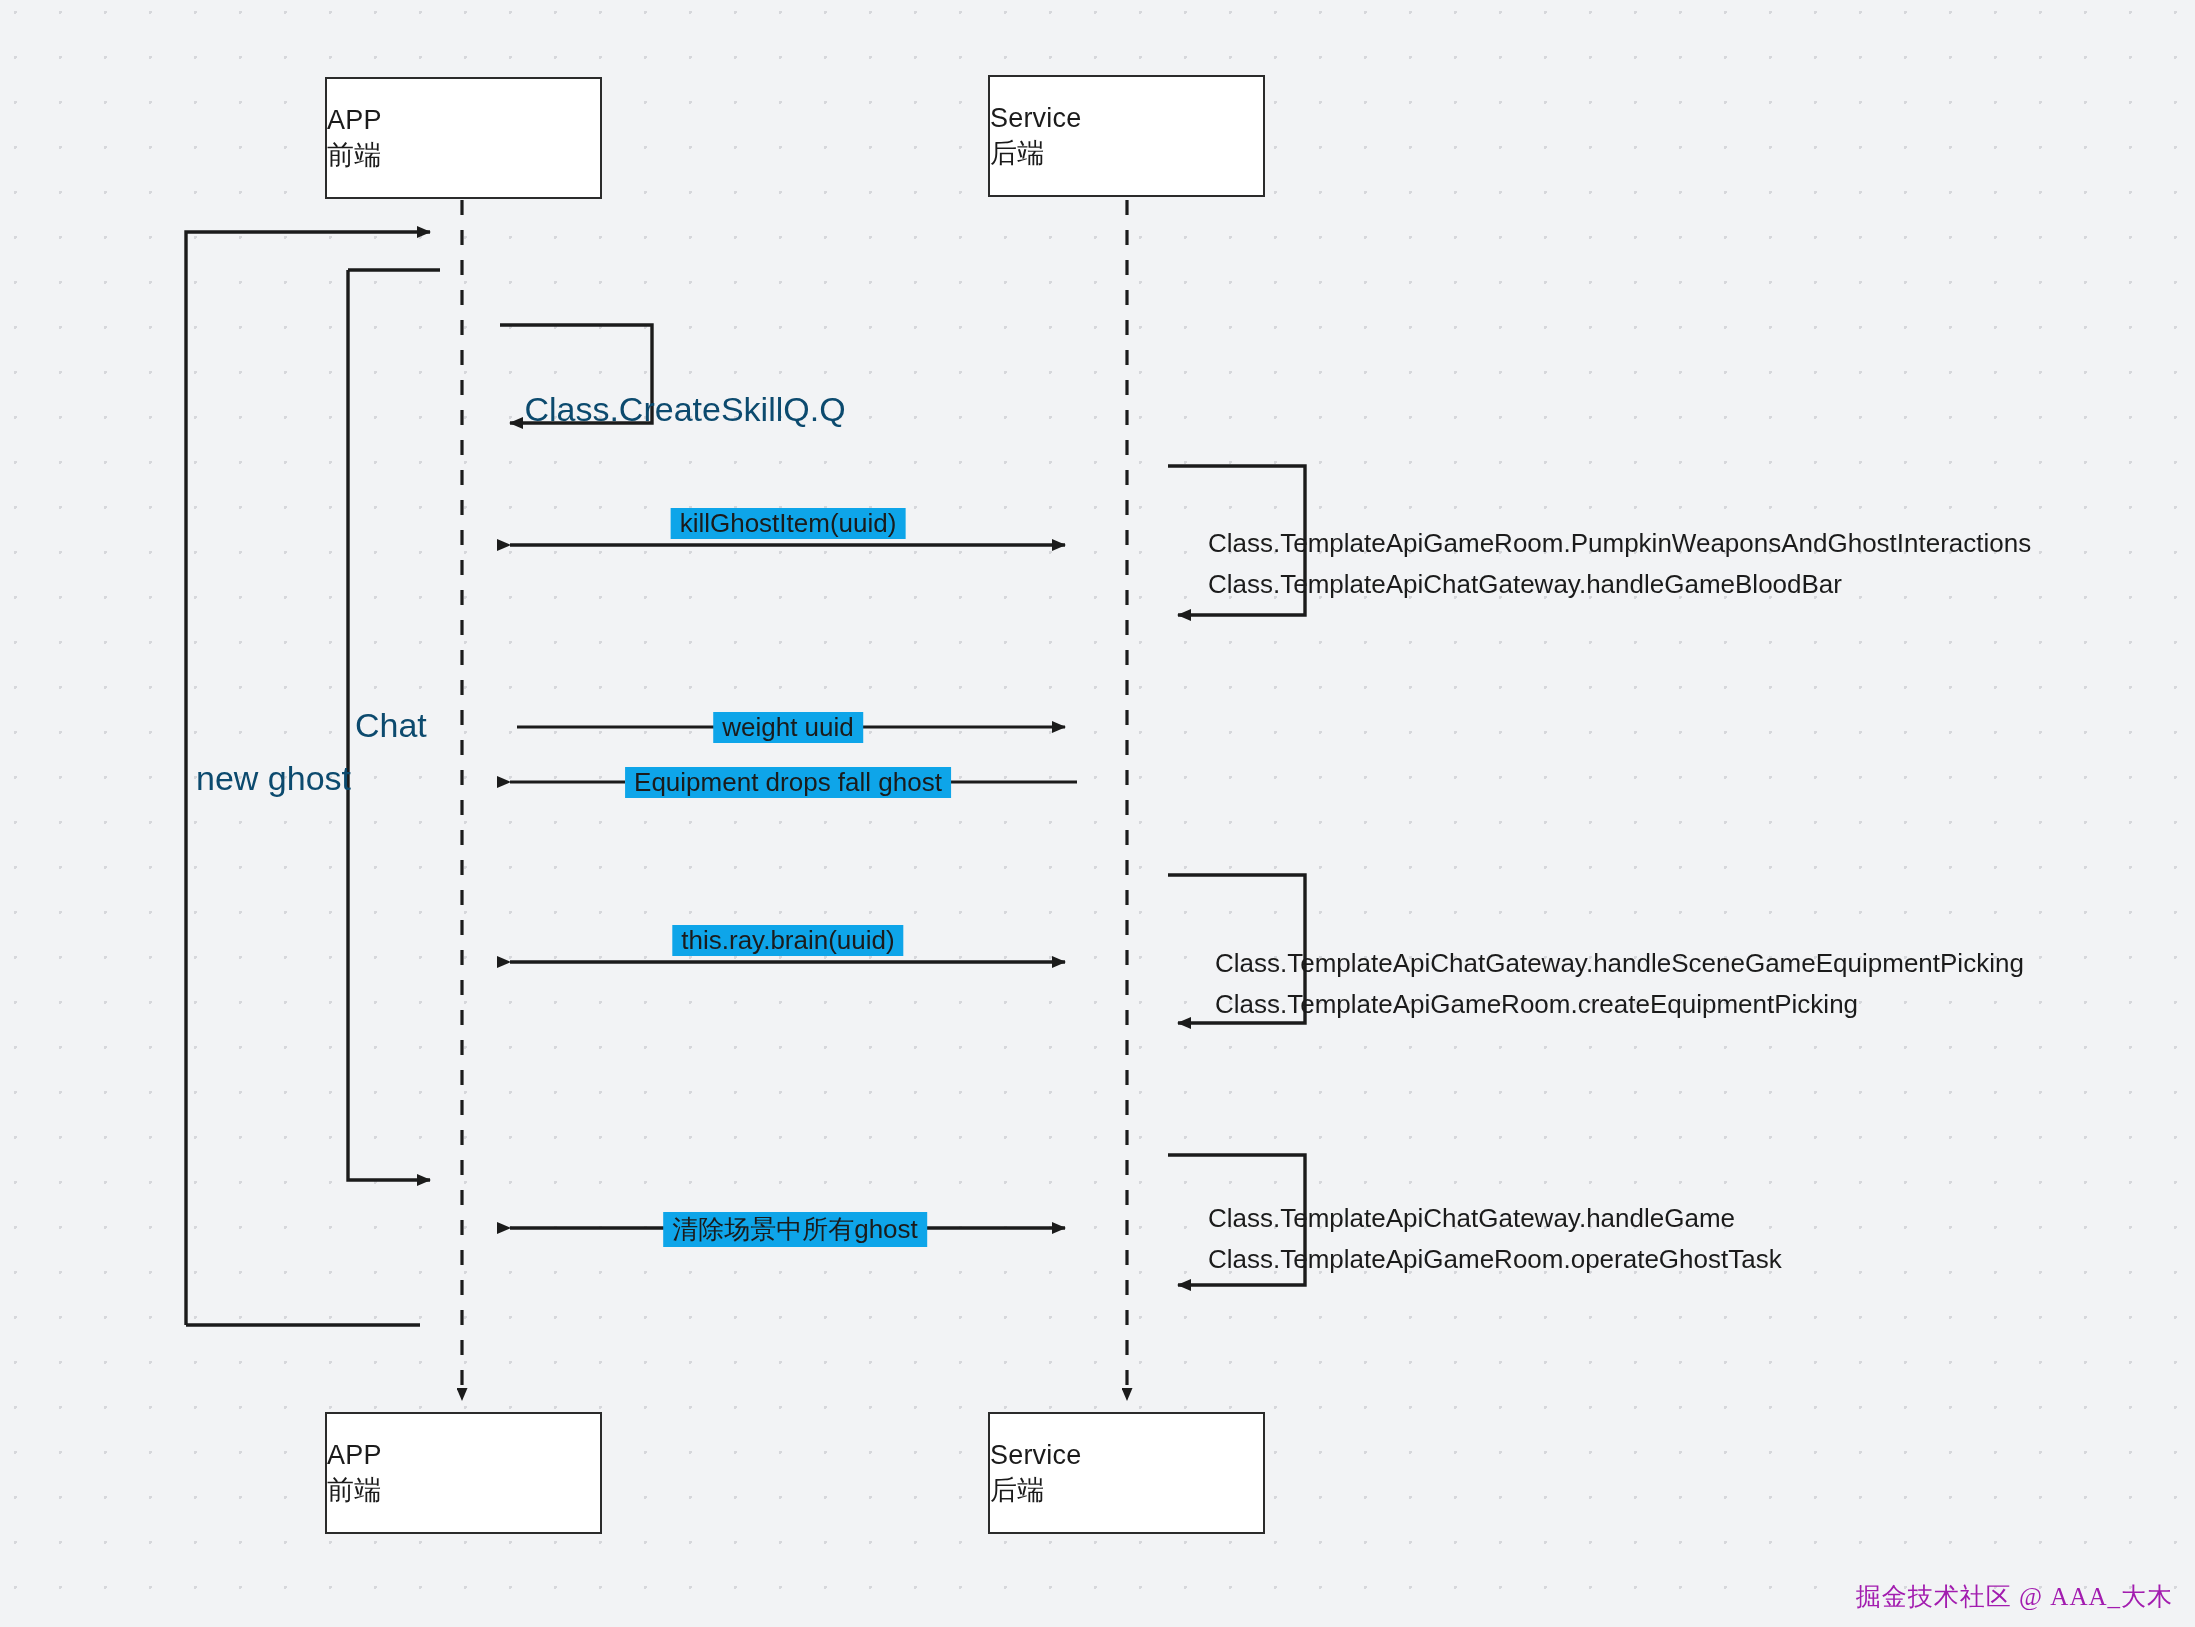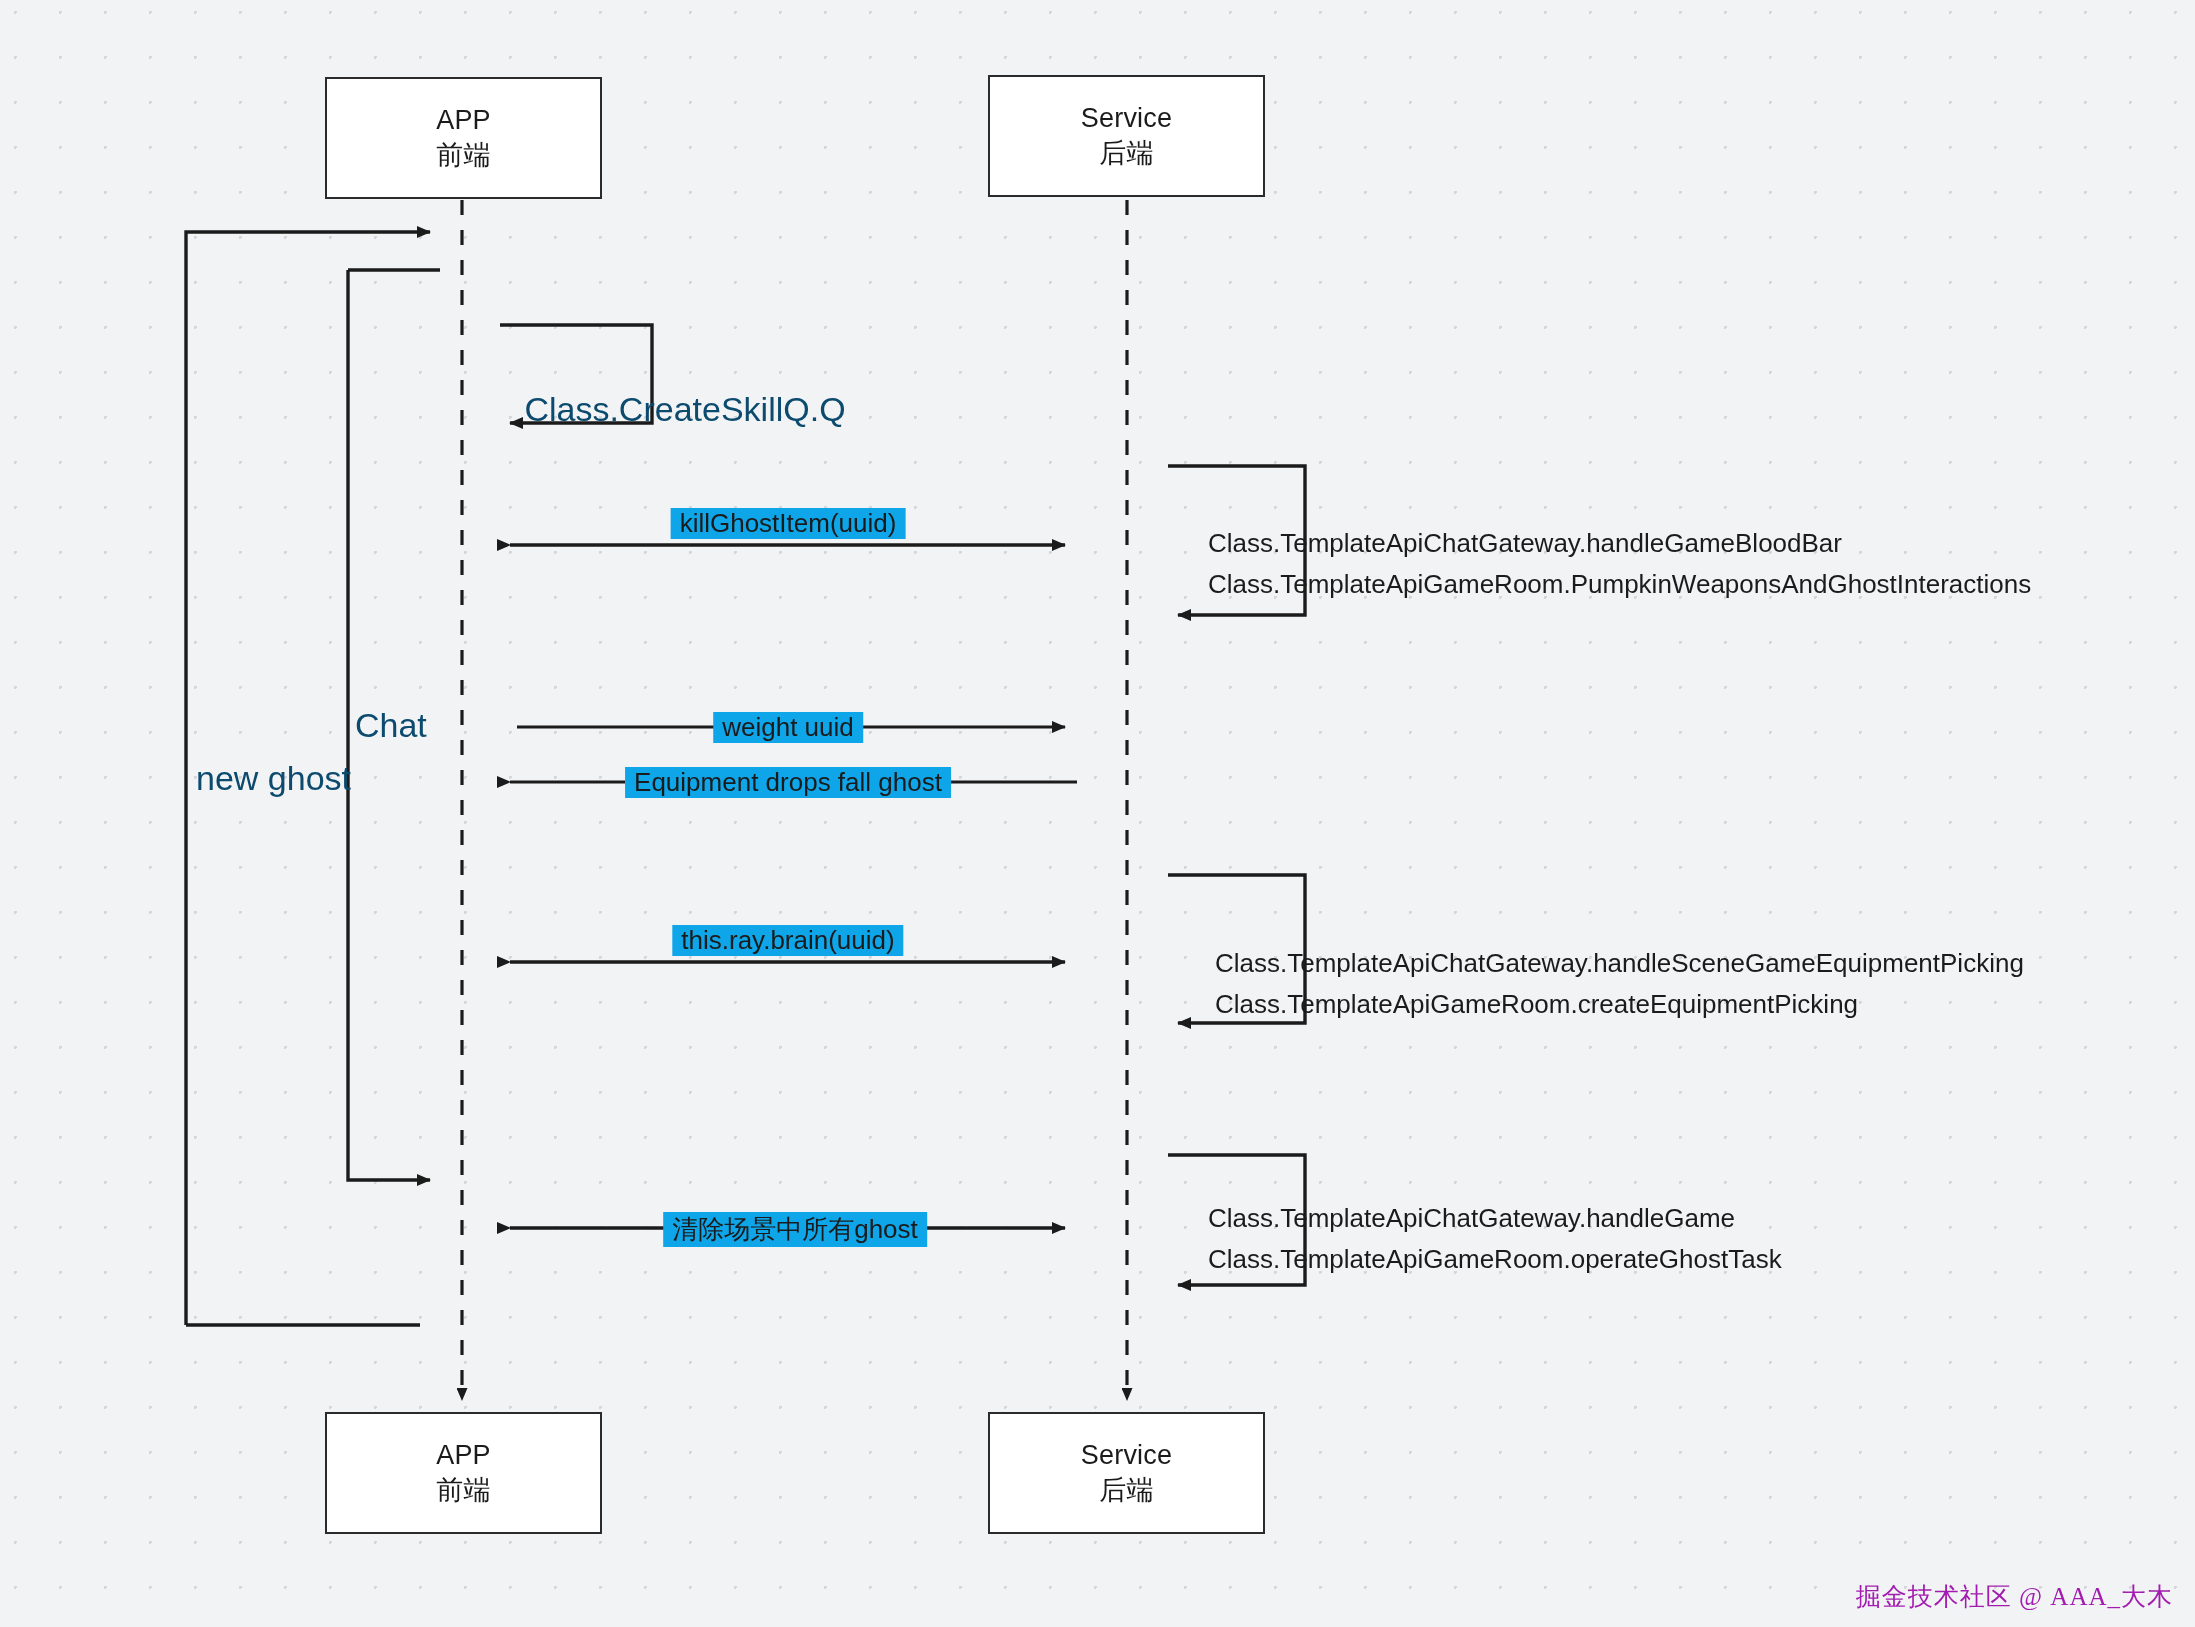--- a/index.html
+++ b/index.html
@@ -18,21 +18,21 @@
     background-size:45px 45px;
     background-position:14px 11px;
   }
   svg.layer{position:absolute;left:0;top:0;width:2195px;height:1627px;pointer-events:none;}
   .box{
     position:absolute;
     background:#ffffff;
     border:2.5px solid #2b2b2b;
     box-sizing:border-box;
     display:flex;flex-direction:column;
-    align-items:center;justify-content:center;
+    align-items:flex-start;justify-content:center;
     color:#1b1b1b;
   }
   .box .l1{font-size:27px;line-height:1.28;letter-spacing:.2px;}
   .box .l2{font-size:27px;line-height:1.28;letter-spacing:.2px;}
   .lbl{
     position:absolute;color:#0c4a6e;white-space:nowrap;
     font-size:34px;line-height:1.18;
   }
   .lbl.c{transform:translateX(-50%);}
   .msglabel{
@@ -153,22 +153,22 @@
 
 <div class="msglabel" style="left:788px;top:712px;">weight uuid</div>
 
 <div class="msglabel" style="left:788px;top:767px;">Equipment drops fall ghost</div>
 
 <div class="msglabel" style="left:788px;top:925px;">this.ray.brain(uuid)</div>
 
 <div class="msglabel" style="left:795px;top:1212px;">清除场景中所有ghost</div>
 
 <div class="rblock" style="left:1208px;top:523px;">
+  <div>Class.TemplateApiGameRoom.PumpkinWeaponsAndGhostInteractions</div>
   <div>Class.TemplateApiChatGateway.handleGameBloodBar</div>
-  <div>Class.TemplateApiGameRoom.PumpkinWeaponsAndGhostInteractions</div>
 </div>
 
 <div class="rblock" style="left:1215px;top:935px;margin-top:8px;">
   <div>Class.TemplateApiChatGateway.handleSceneGameEquipmentPicking</div>
   <div>Class.TemplateApiGameRoom.createEquipmentPicking</div>
 </div>
 
 <div class="rblock" style="left:1208px;top:1198px;">
   <div>Class.TemplateApiChatGateway.handleGame</div>
   <div>Class.TemplateApiGameRoom.operateGhostTask</div>

